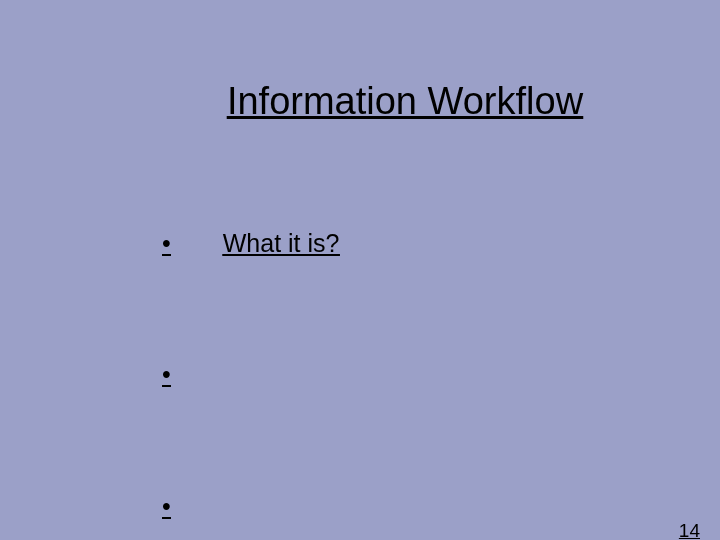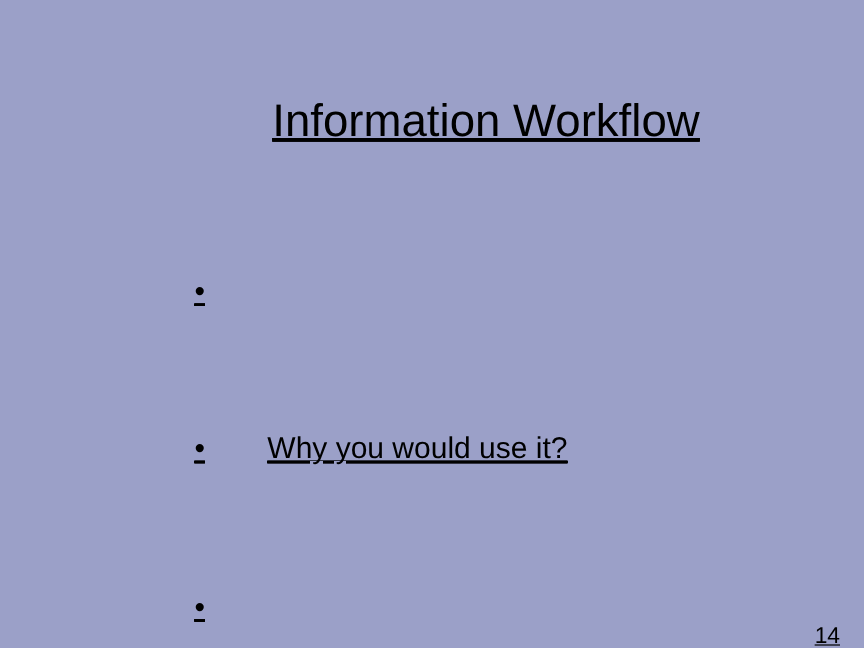--- a/index.html
+++ b/index.html
@@ -46,23 +46,23 @@
     }
   </style>
 </head>
 <body>
 
 <h1 class="slide-title">Information Workflow</h1>
 
 <ul class="bullet-list">
   <li class="bullet-item">
     <span class="bullet-marker">•</span>
+    <span>What it is?</span>
   </li>
   <li class="bullet-item">
     <span class="bullet-marker">•</span>
-    <span>Why you would use it?</span>
   </li>
   <li class="bullet-item">
     <span class="bullet-marker">•</span>
   </li>
 </ul>
 
 <div class="page-number">14</div>
 
 </body></html>

